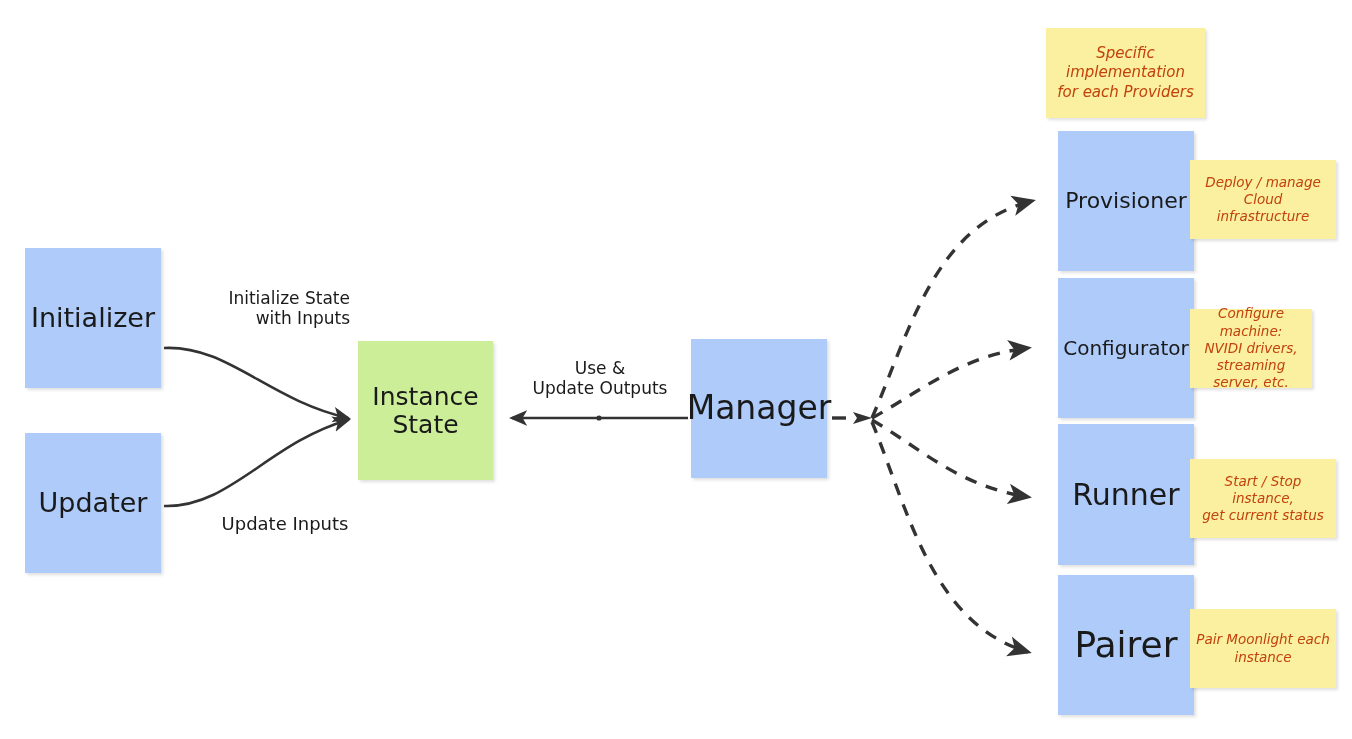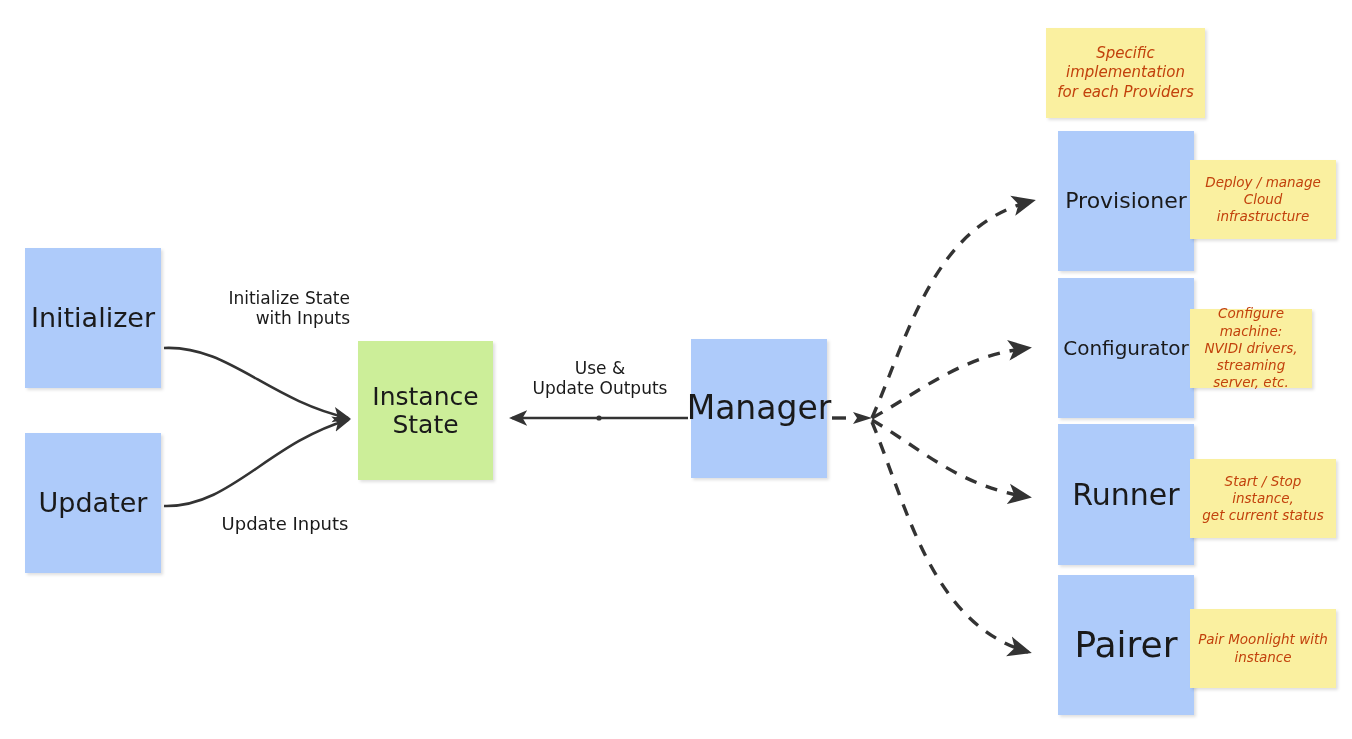--- a/index.html
+++ b/index.html
@@ -172,21 +172,21 @@
 NVIDI drivers,
 streaming server, etc.</span>
   </div>
 
   <div class="note note-runner" style="left:1190px; top:459px; width:146px; height:79px;">
     <span style="white-space:pre-line;">Start / Stop instance,
 get current status</span>
   </div>
 
   <div class="note note-pairer" style="left:1190px; top:609px; width:146px; height:79px;">
-    <span style="white-space:pre-line;">Pair Moonlight with
+    <span style="white-space:pre-line;">Pair Moonlight each
 instance</span>
   </div>
 
   <div class="edge-label lbl-init" style="left:184px; top:288px; width:166px;">Initialize State
 with Inputs</div>
 
   <div class="edge-label lbl-update" style="left:202px; top:513px; width:166px;">Update Inputs</div>
 
   <div class="edge-label lbl-use" style="left:512px; top:358px; width:176px;">Use &amp;
 Update Outputs</div>

